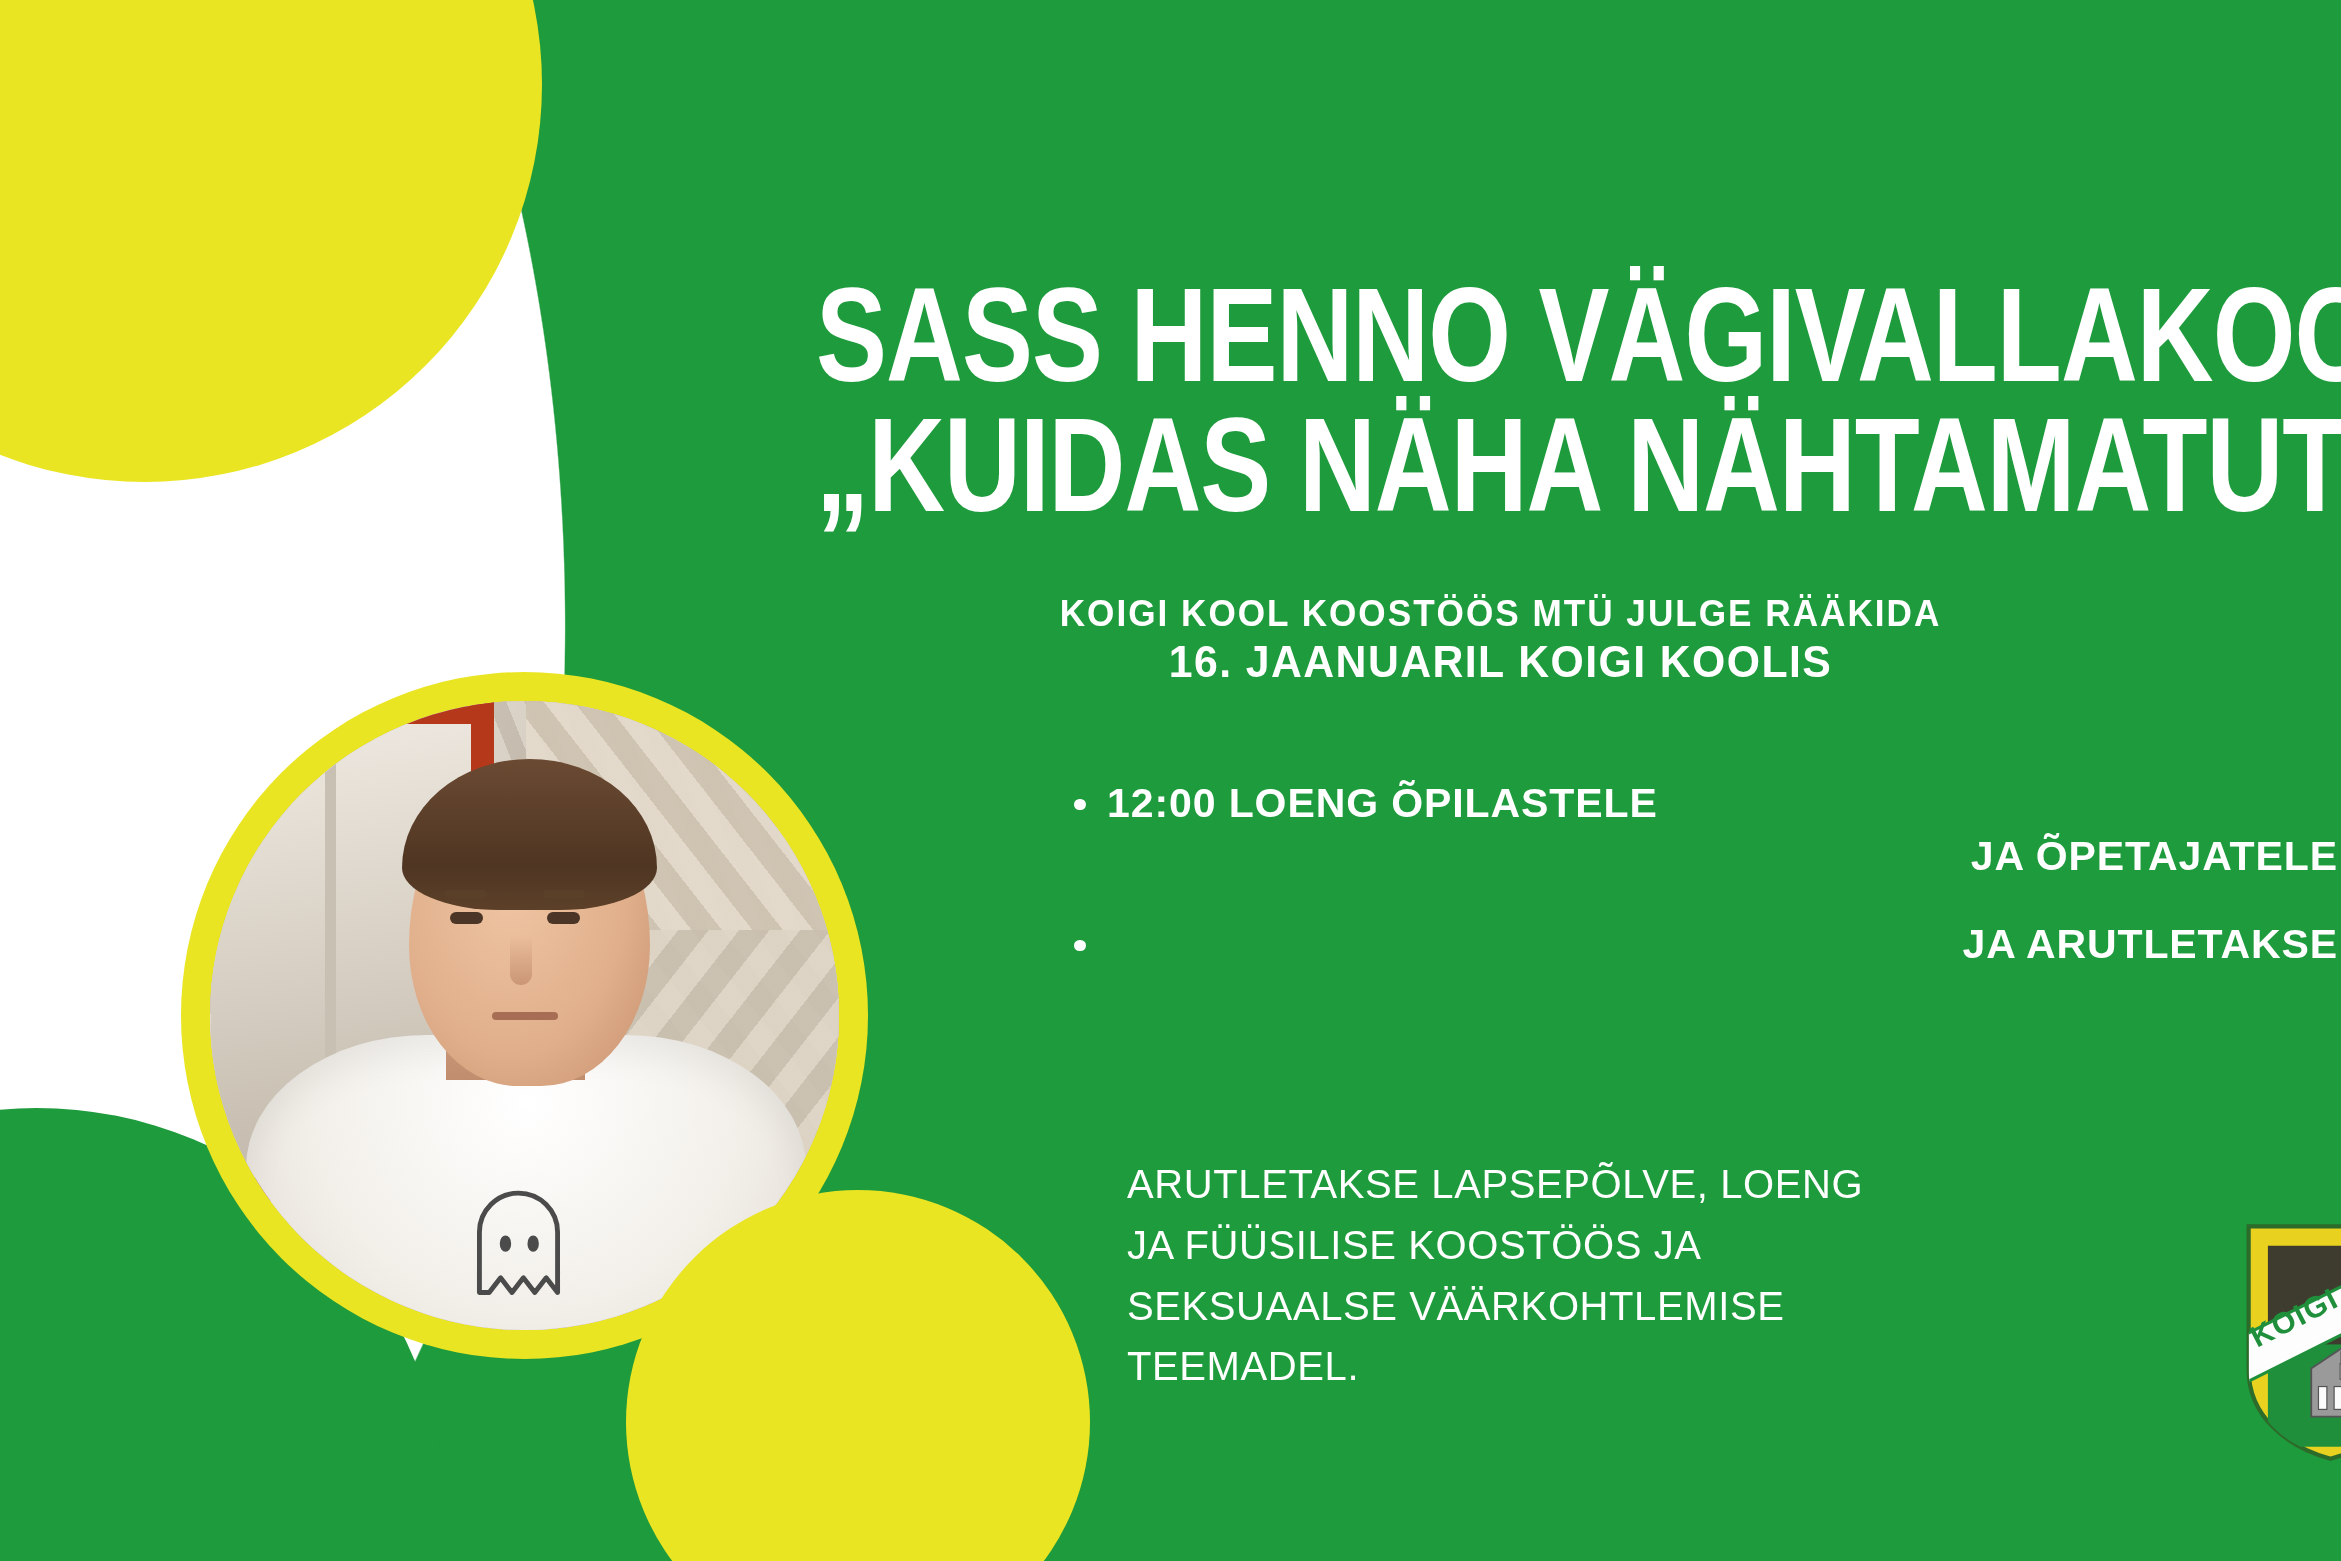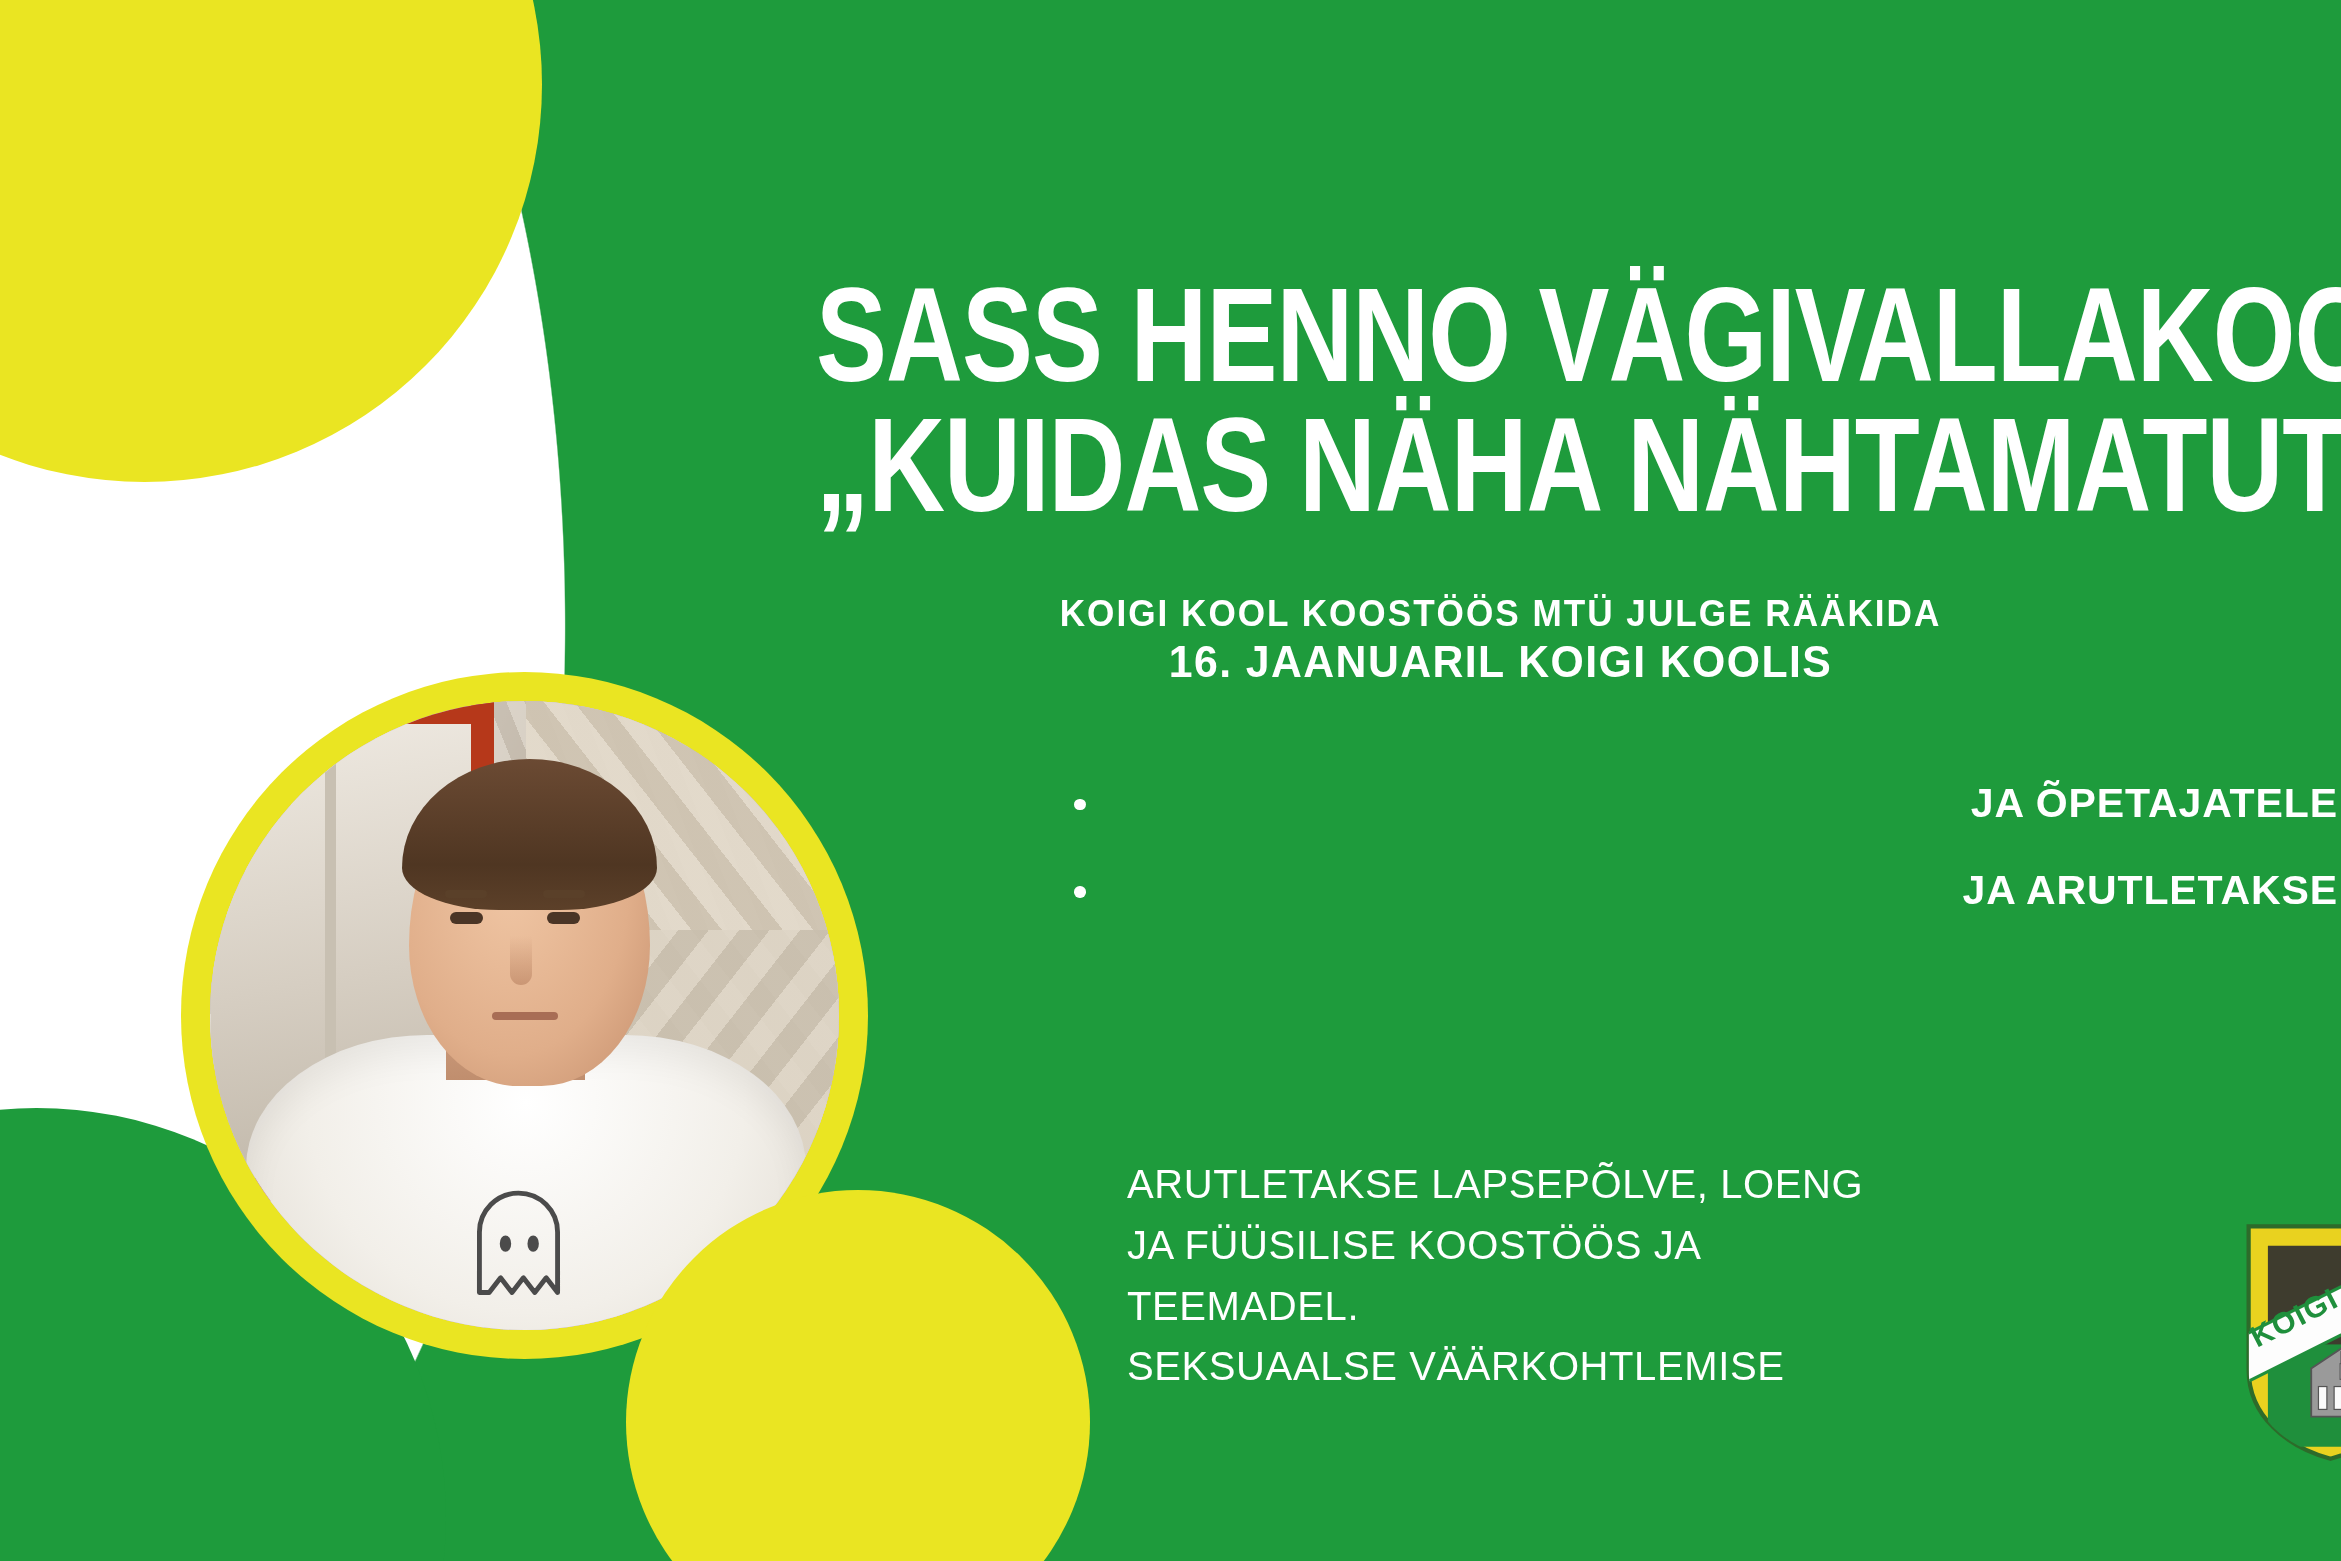--- a/index.html
+++ b/index.html
@@ -375,29 +375,30 @@
       <span class="line2">„KUIDAS NÄHA NÄHTAMATUT?"</span>
     </h1>
 
     <div class="subtitle">
       <span class="sub-line1">KOIGI KOOL KOOSTÖÖS MTÜ JULGE RÄÄKIDA</span>
       <span class="sub-line2">16. JAANUARIL KOIGI KOOLIS</span>
     </div>
 
     <ul class="bullets">
       <li>
+        <span class="bl-1">12:00 LOENG ÕPILASTELE</span>
         <span class="bl-2">JA ÕPETAJATELE</span>
       </li>
       <li>
         <span class="bl-2">JA ARUTLETAKSE</span>
       </li>
     </ul>
 
     <p class="body-text">
       <span>ARUTLETAKSE LAPSEPÕLVE, LOENG</span>
       <span>JA FÜÜSILISE KOOSTÖÖS JA</span>
+      <span>SEKSUAALSE VÄÄRKOHTLEMISE</span>
       <span>TEEMADEL.</span>
-      <span>SEKSUAALSE VÄÄRKOHTLEMISE</span>
     </p>
 
   </div>
 </div>
 
 
 </body></html>

